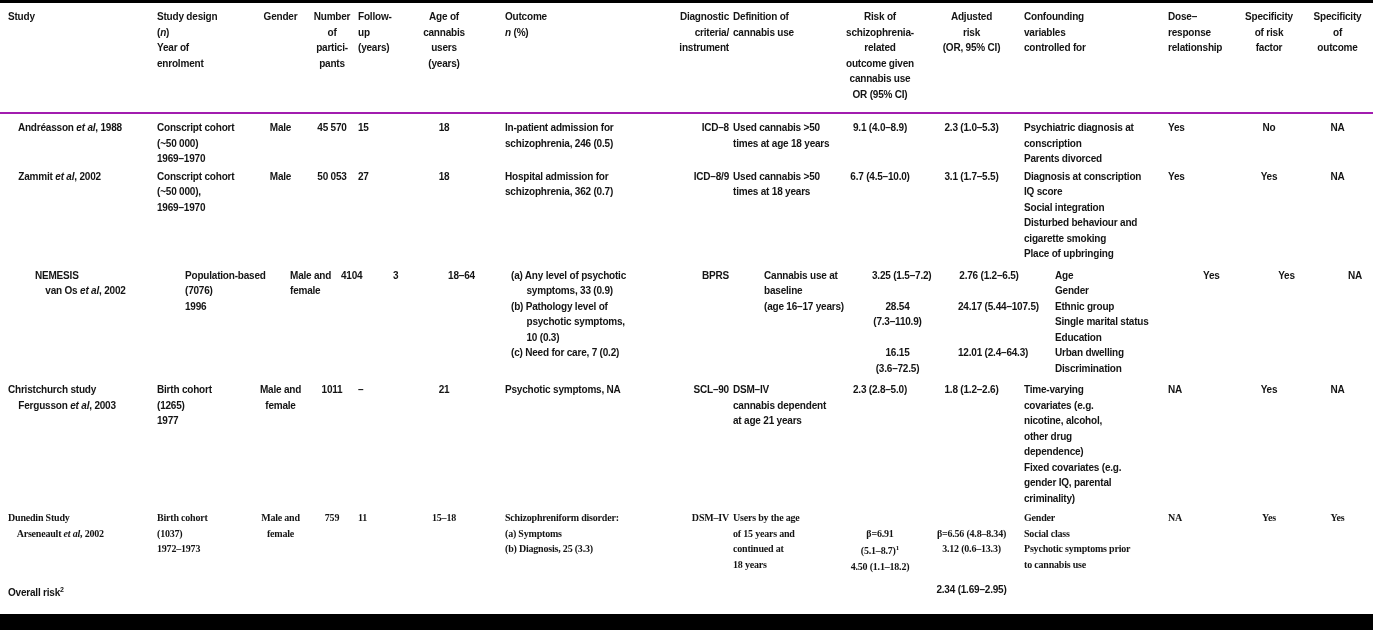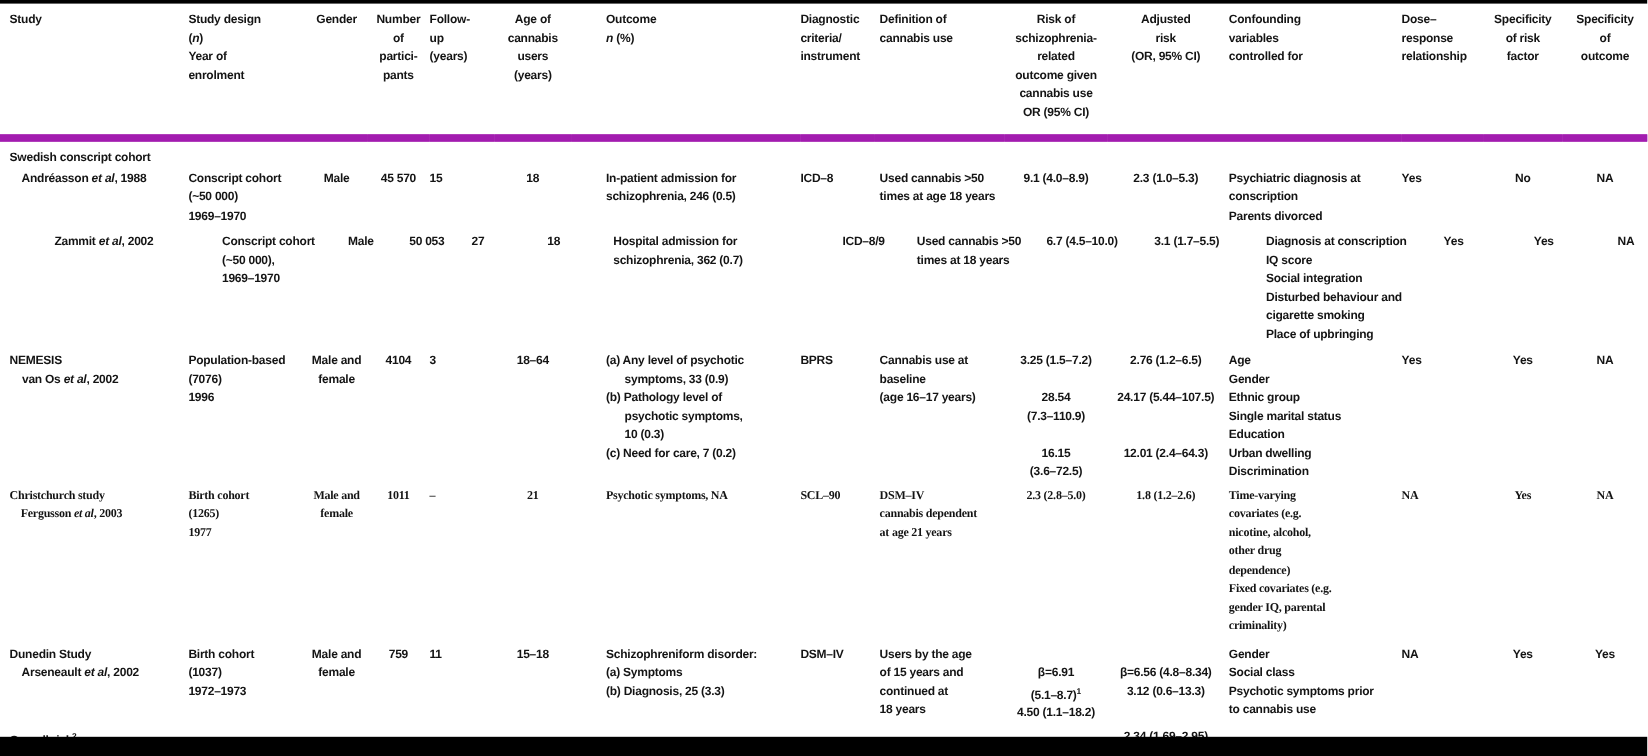--- a/index.html
+++ b/index.html
@@ -19,21 +19,21 @@
   .bar.top{top:0;height:3px;}
   .bar.bottom{bottom:0;height:16px;}
   table{
     position:absolute;top:3px;left:0;
     width:1373px;
     border-collapse:collapse;
     table-layout:fixed;
   }
   td{vertical-align:top;padding:0;}
   .line{white-space:pre;line-height:15.5px;min-height:15.5px;}
-  thead td{padding-top:6px;padding-bottom:10px;border-bottom:6px solid #a21caf;}
+  thead td{padding-top:6px;padding-bottom:10px;border-bottom:2px solid #a21caf;}
   tbody tr:nth-child(1) td{padding-top:6px;}
   tbody tr:nth-child(2) td{padding-top:2px;}
   tbody tr:nth-child(3) td{padding-top:6px;padding-left:35px;}
   tbody tr:nth-child(4) td{padding-top:6px;}
   tbody tr:nth-child(5) td{padding-top:4px;font-family:Liberation Serif, serif;}
   tbody tr:nth-child(6) td{padding-top:8px;}
   tbody tr:nth-child(7) td{padding-top:4px;}
   
   col.cw-study{width:150px}
   col.cw-design{width:105px}
@@ -51,21 +51,21 @@
   col.cw-specrisk{width:66px}
   col.cw-specoutcome{width:71px}
   
   .col-study{text-align:left;padding-left:8px;}
   .col-design{text-align:left;padding-left:7px;margin-top:26px;}
   .col-gender{text-align:center;}
   .col-number{text-align:center;}
   .col-followup{text-align:left;}
   .col-age{text-align:center;}
   .col-outcome{text-align:left;padding-left:29px;}
-  .col-diagnostic{text-align:left;margin-left:40px;}
+  .col-diagnostic{text-align:right;margin-left:40px;}
   .col-definition{text-align:left;padding-left:4px;}
   .col-risk{text-align:center;}
   .col-adjusted{text-align:center;}
   .col-confounding{text-align:left;padding-left:4px;}
   .col-dose{text-align:left;}
   .col-specrisk{text-align:center;}
   .col-specoutcome{text-align:center;}
   sup{font-size:7px;letter-spacing:0;}
   i{font-style:italic;}
 </style>
@@ -167,358 +167,339 @@
           <td class="col-specoutcome">
             <div class="line">Specificity</div>
             <div class="line">of</div>
             <div class="line">outcome</div>
           </td>
         </tr>
       </thead>
     <tbody>
         <tr>
           <td class="col-study">
-            <div class="line">Swedish conscript cohort</div>
+            <div class="line">    Andréasson <i>et al</i>, 1988</div>
+          </td>
+          <td class="col-design">
+            <div class="line">Conscript cohort</div>
+            <div class="line">(~50 000)</div>
+            <div class="line">1969–1970</div>
+          </td>
+          <td class="col-gender">
+            <div class="line">Male</div>
+          </td>
+          <td class="col-number">
+            <div class="line">45 570</div>
+          </td>
+          <td class="col-followup">
+            <div class="line">15</div>
+          </td>
+          <td class="col-age">
+            <div class="line">18</div>
+          </td>
+          <td class="col-outcome">
+            <div class="line">In-patient admission for</div>
+            <div class="line">schizophrenia, 246 (0.5)</div>
+          </td>
+          <td class="col-diagnostic">
+            <div class="line">ICD–8</div>
+          </td>
+          <td class="col-definition">
+            <div class="line">Used cannabis &gt;50</div>
+            <div class="line">times at age 18 years</div>
+          </td>
+          <td class="col-risk">
+            <div class="line">9.1 (4.0–8.9)</div>
+          </td>
+          <td class="col-adjusted">
+            <div class="line">2.3 (1.0–5.3)</div>
+          </td>
+          <td class="col-confounding">
+            <div class="line">Psychiatric diagnosis at</div>
+            <div class="line">conscription</div>
+            <div class="line">Parents divorced</div>
+          </td>
+          <td class="col-dose">
+            <div class="line">Yes</div>
+          </td>
+          <td class="col-specrisk">
+            <div class="line">No</div>
+          </td>
+          <td class="col-specoutcome">
+            <div class="line">NA</div>
+          </td>
+        </tr>
+        <tr>
+          <td class="col-study">
+            <div class="line">    Zammit <i>et al</i>, 2002</div>
+          </td>
+          <td class="col-design">
+            <div class="line">Conscript cohort</div>
+            <div class="line">(~50 000),</div>
+            <div class="line">1969–1970</div>
+          </td>
+          <td class="col-gender">
+            <div class="line">Male</div>
+          </td>
+          <td class="col-number">
+            <div class="line">50 053</div>
+          </td>
+          <td class="col-followup">
+            <div class="line">27</div>
+          </td>
+          <td class="col-age">
+            <div class="line">18</div>
+          </td>
+          <td class="col-outcome">
+            <div class="line">Hospital admission for</div>
+            <div class="line">schizophrenia, 362 (0.7)</div>
+          </td>
+          <td class="col-diagnostic">
+            <div class="line">ICD–8/9</div>
+          </td>
+          <td class="col-definition">
+            <div class="line">Used cannabis &gt;50</div>
+            <div class="line">times at 18 years</div>
+          </td>
+          <td class="col-risk">
+            <div class="line">6.7 (4.5–10.0)</div>
+          </td>
+          <td class="col-adjusted">
+            <div class="line">3.1 (1.7–5.5)</div>
+          </td>
+          <td class="col-confounding">
+            <div class="line">Diagnosis at conscription</div>
+            <div class="line">IQ score</div>
+            <div class="line">Social integration</div>
+            <div class="line">Disturbed behaviour and</div>
+            <div class="line">cigarette smoking</div>
+            <div class="line">Place of upbringing</div>
+          </td>
+          <td class="col-dose">
+            <div class="line">Yes</div>
+          </td>
+          <td class="col-specrisk">
+            <div class="line">Yes</div>
+          </td>
+          <td class="col-specoutcome">
+            <div class="line">NA</div>
+          </td>
+        </tr>
+        <tr>
+          <td class="col-study">
+            <div class="line">NEMESIS</div>
+            <div class="line">    van Os <i>et al</i>, 2002</div>
+          </td>
+          <td class="col-design">
+            <div class="line">Population-based</div>
+            <div class="line">(7076)</div>
+            <div class="line">1996</div>
+          </td>
+          <td class="col-gender">
+            <div class="line">Male and</div>
+            <div class="line">female</div>
+          </td>
+          <td class="col-number">
+            <div class="line">4104</div>
+          </td>
+          <td class="col-followup">
+            <div class="line">3</div>
+          </td>
+          <td class="col-age">
+            <div class="line">18–64</div>
+          </td>
+          <td class="col-outcome">
+            <div class="line">(a) Any level of psychotic</div>
+            <div class="line">      symptoms, 33 (0.9)</div>
+            <div class="line">(b) Pathology level of</div>
+            <div class="line">      psychotic symptoms,</div>
+            <div class="line">      10 (0.3)</div>
+            <div class="line">(c) Need for care, 7 (0.2)</div>
+          </td>
+          <td class="col-diagnostic">
+            <div class="line">BPRS</div>
+          </td>
+          <td class="col-definition">
+            <div class="line">Cannabis use at</div>
+            <div class="line">baseline</div>
+            <div class="line">(age 16–17 years)</div>
+          </td>
+          <td class="col-risk">
+            <div class="line">3.25 (1.5–7.2)</div>
+            <div class="line">&nbsp;</div>
+            <div class="line">28.54</div>
+            <div class="line">(7.3–110.9)</div>
+            <div class="line">&nbsp;</div>
+            <div class="line">16.15</div>
+            <div class="line">(3.6–72.5)</div>
+          </td>
+          <td class="col-adjusted">
+            <div class="line">2.76 (1.2–6.5)</div>
+            <div class="line">&nbsp;</div>
+            <div class="line">24.17 (5.44–107.5)</div>
+            <div class="line">&nbsp;</div>
+            <div class="line">&nbsp;</div>
+            <div class="line">12.01 (2.4–64.3)</div>
+          </td>
+          <td class="col-confounding">
+            <div class="line">Age</div>
+            <div class="line">Gender</div>
+            <div class="line">Ethnic group</div>
+            <div class="line">Single marital status</div>
+            <div class="line">Education</div>
+            <div class="line">Urban dwelling</div>
+            <div class="line">Discrimination</div>
+          </td>
+          <td class="col-dose">
+            <div class="line">Yes</div>
+          </td>
+          <td class="col-specrisk">
+            <div class="line">Yes</div>
+          </td>
+          <td class="col-specoutcome">
+            <div class="line">NA</div>
+          </td>
+        </tr>
+        <tr>
+          <td class="col-study">
+            <div class="line">Christchurch study</div>
+            <div class="line">    Fergusson <i>et al</i>, 2003</div>
+          </td>
+          <td class="col-design">
+            <div class="line">Birth cohort</div>
+            <div class="line">(1265)</div>
+            <div class="line">1977</div>
+          </td>
+          <td class="col-gender">
+            <div class="line">Male and</div>
+            <div class="line">female</div>
+          </td>
+          <td class="col-number">
+            <div class="line">1011</div>
+          </td>
+          <td class="col-followup">
+            <div class="line">–</div>
+          </td>
+          <td class="col-age">
+            <div class="line">21</div>
+          </td>
+          <td class="col-outcome">
+            <div class="line">Psychotic symptoms, NA</div>
+          </td>
+          <td class="col-diagnostic">
+            <div class="line">SCL–90</div>
+          </td>
+          <td class="col-definition">
+            <div class="line">DSM–IV</div>
+            <div class="line">cannabis dependent</div>
+            <div class="line">at age 21 years</div>
+          </td>
+          <td class="col-risk">
+            <div class="line">2.3 (2.8–5.0)</div>
+          </td>
+          <td class="col-adjusted">
+            <div class="line">1.8 (1.2–2.6)</div>
+          </td>
+          <td class="col-confounding">
+            <div class="line">Time-varying</div>
+            <div class="line">covariates (e.g.</div>
+            <div class="line">nicotine, alcohol,</div>
+            <div class="line">other drug</div>
+            <div class="line">dependence)</div>
+            <div class="line">Fixed covariates (e.g.</div>
+            <div class="line">gender IQ, parental</div>
+            <div class="line">criminality)</div>
+          </td>
+          <td class="col-dose">
+            <div class="line">NA</div>
+          </td>
+          <td class="col-specrisk">
+            <div class="line">Yes</div>
+          </td>
+          <td class="col-specoutcome">
+            <div class="line">NA</div>
+          </td>
+        </tr>
+        <tr>
+          <td class="col-study">
+            <div class="line">Dunedin Study</div>
+            <div class="line">    Arseneault <i>et al</i>, 2002</div>
+          </td>
+          <td class="col-design">
+            <div class="line">Birth cohort</div>
+            <div class="line">(1037)</div>
+            <div class="line">1972–1973</div>
+          </td>
+          <td class="col-gender">
+            <div class="line">Male and</div>
+            <div class="line">female</div>
+          </td>
+          <td class="col-number">
+            <div class="line">759</div>
+          </td>
+          <td class="col-followup">
+            <div class="line">11</div>
+          </td>
+          <td class="col-age">
+            <div class="line">15–18</div>
+          </td>
+          <td class="col-outcome">
+            <div class="line">Schizophreniform disorder:</div>
+            <div class="line">(a) Symptoms</div>
+            <div class="line">(b) Diagnosis, 25 (3.3)</div>
+          </td>
+          <td class="col-diagnostic">
+            <div class="line">DSM–IV</div>
+          </td>
+          <td class="col-definition">
+            <div class="line">Users by the age</div>
+            <div class="line">of 15 years and</div>
+            <div class="line">continued at</div>
+            <div class="line">18 years</div>
+          </td>
+          <td class="col-risk">
+            <div class="line">&nbsp;</div>
+            <div class="line">β=6.91</div>
+            <div class="line">(5.1–8.7)<sup>1</sup></div>
+            <div class="line">4.50 (1.1–18.2)</div>
+          </td>
+          <td class="col-adjusted">
+            <div class="line">&nbsp;</div>
+            <div class="line">β=6.56 (4.8–8.34)</div>
+            <div class="line">3.12 (0.6–13.3)</div>
+          </td>
+          <td class="col-confounding">
+            <div class="line">Gender</div>
+            <div class="line">Social class</div>
+            <div class="line">Psychotic symptoms prior</div>
+            <div class="line">to cannabis use</div>
+          </td>
+          <td class="col-dose">
+            <div class="line">NA</div>
+          </td>
+          <td class="col-specrisk">
+            <div class="line">Yes</div>
+          </td>
+          <td class="col-specoutcome">
+            <div class="line">Yes</div>
+          </td>
+        </tr>
+        <tr>
+          <td class="col-study">
+            <div class="line">Overall risk<sup>2</sup></div>
           </td>
           <td class="col-design"></td>
           <td class="col-gender"></td>
           <td class="col-number"></td>
           <td class="col-followup"></td>
           <td class="col-age"></td>
           <td class="col-outcome"></td>
           <td class="col-diagnostic"></td>
           <td class="col-definition"></td>
           <td class="col-risk"></td>
-          <td class="col-adjusted"></td>
-          <td class="col-confounding"></td>
-          <td class="col-dose"></td>
-          <td class="col-specrisk"></td>
-          <td class="col-specoutcome"></td>
-        </tr>
-        <tr>
-          <td class="col-study">
-            <div class="line">    Andréasson <i>et al</i>, 1988</div>
-          </td>
-          <td class="col-design">
-            <div class="line">Conscript cohort</div>
-            <div class="line">(~50 000)</div>
-            <div class="line">1969–1970</div>
-          </td>
-          <td class="col-gender">
-            <div class="line">Male</div>
-          </td>
-          <td class="col-number">
-            <div class="line">45 570</div>
-          </td>
-          <td class="col-followup">
-            <div class="line">15</div>
-          </td>
-          <td class="col-age">
-            <div class="line">18</div>
-          </td>
-          <td class="col-outcome">
-            <div class="line">In-patient admission for</div>
-            <div class="line">schizophrenia, 246 (0.5)</div>
-          </td>
-          <td class="col-diagnostic">
-            <div class="line">ICD–8</div>
-          </td>
-          <td class="col-definition">
-            <div class="line">Used cannabis &gt;50</div>
-            <div class="line">times at age 18 years</div>
-          </td>
-          <td class="col-risk">
-            <div class="line">9.1 (4.0–8.9)</div>
-          </td>
-          <td class="col-adjusted">
-            <div class="line">2.3 (1.0–5.3)</div>
-          </td>
-          <td class="col-confounding">
-            <div class="line">Psychiatric diagnosis at</div>
-            <div class="line">conscription</div>
-            <div class="line">Parents divorced</div>
-          </td>
-          <td class="col-dose">
-            <div class="line">Yes</div>
-          </td>
-          <td class="col-specrisk">
-            <div class="line">No</div>
-          </td>
-          <td class="col-specoutcome">
-            <div class="line">NA</div>
-          </td>
-        </tr>
-        <tr>
-          <td class="col-study">
-            <div class="line">    Zammit <i>et al</i>, 2002</div>
-          </td>
-          <td class="col-design">
-            <div class="line">Conscript cohort</div>
-            <div class="line">(~50 000),</div>
-            <div class="line">1969–1970</div>
-          </td>
-          <td class="col-gender">
-            <div class="line">Male</div>
-          </td>
-          <td class="col-number">
-            <div class="line">50 053</div>
-          </td>
-          <td class="col-followup">
-            <div class="line">27</div>
-          </td>
-          <td class="col-age">
-            <div class="line">18</div>
-          </td>
-          <td class="col-outcome">
-            <div class="line">Hospital admission for</div>
-            <div class="line">schizophrenia, 362 (0.7)</div>
-          </td>
-          <td class="col-diagnostic">
-            <div class="line">ICD–8/9</div>
-          </td>
-          <td class="col-definition">
-            <div class="line">Used cannabis &gt;50</div>
-            <div class="line">times at 18 years</div>
-          </td>
-          <td class="col-risk">
-            <div class="line">6.7 (4.5–10.0)</div>
-          </td>
-          <td class="col-adjusted">
-            <div class="line">3.1 (1.7–5.5)</div>
-          </td>
-          <td class="col-confounding">
-            <div class="line">Diagnosis at conscription</div>
-            <div class="line">IQ score</div>
-            <div class="line">Social integration</div>
-            <div class="line">Disturbed behaviour and</div>
-            <div class="line">cigarette smoking</div>
-            <div class="line">Place of upbringing</div>
-          </td>
-          <td class="col-dose">
-            <div class="line">Yes</div>
-          </td>
-          <td class="col-specrisk">
-            <div class="line">Yes</div>
-          </td>
-          <td class="col-specoutcome">
-            <div class="line">NA</div>
-          </td>
-        </tr>
-        <tr>
-          <td class="col-study">
-            <div class="line">NEMESIS</div>
-            <div class="line">    van Os <i>et al</i>, 2002</div>
-          </td>
-          <td class="col-design">
-            <div class="line">Population-based</div>
-            <div class="line">(7076)</div>
-            <div class="line">1996</div>
-          </td>
-          <td class="col-gender">
-            <div class="line">Male and</div>
-            <div class="line">female</div>
-          </td>
-          <td class="col-number">
-            <div class="line">4104</div>
-          </td>
-          <td class="col-followup">
-            <div class="line">3</div>
-          </td>
-          <td class="col-age">
-            <div class="line">18–64</div>
-          </td>
-          <td class="col-outcome">
-            <div class="line">(a) Any level of psychotic</div>
-            <div class="line">      symptoms, 33 (0.9)</div>
-            <div class="line">(b) Pathology level of</div>
-            <div class="line">      psychotic symptoms,</div>
-            <div class="line">      10 (0.3)</div>
-            <div class="line">(c) Need for care, 7 (0.2)</div>
-          </td>
-          <td class="col-diagnostic">
-            <div class="line">BPRS</div>
-          </td>
-          <td class="col-definition">
-            <div class="line">Cannabis use at</div>
-            <div class="line">baseline</div>
-            <div class="line">(age 16–17 years)</div>
-          </td>
-          <td class="col-risk">
-            <div class="line">3.25 (1.5–7.2)</div>
-            <div class="line">&nbsp;</div>
-            <div class="line">28.54</div>
-            <div class="line">(7.3–110.9)</div>
-            <div class="line">&nbsp;</div>
-            <div class="line">16.15</div>
-            <div class="line">(3.6–72.5)</div>
-          </td>
-          <td class="col-adjusted">
-            <div class="line">2.76 (1.2–6.5)</div>
-            <div class="line">&nbsp;</div>
-            <div class="line">24.17 (5.44–107.5)</div>
-            <div class="line">&nbsp;</div>
-            <div class="line">&nbsp;</div>
-            <div class="line">12.01 (2.4–64.3)</div>
-          </td>
-          <td class="col-confounding">
-            <div class="line">Age</div>
-            <div class="line">Gender</div>
-            <div class="line">Ethnic group</div>
-            <div class="line">Single marital status</div>
-            <div class="line">Education</div>
-            <div class="line">Urban dwelling</div>
-            <div class="line">Discrimination</div>
-          </td>
-          <td class="col-dose">
-            <div class="line">Yes</div>
-          </td>
-          <td class="col-specrisk">
-            <div class="line">Yes</div>
-          </td>
-          <td class="col-specoutcome">
-            <div class="line">NA</div>
-          </td>
-        </tr>
-        <tr>
-          <td class="col-study">
-            <div class="line">Christchurch study</div>
-            <div class="line">    Fergusson <i>et al</i>, 2003</div>
-          </td>
-          <td class="col-design">
-            <div class="line">Birth cohort</div>
-            <div class="line">(1265)</div>
-            <div class="line">1977</div>
-          </td>
-          <td class="col-gender">
-            <div class="line">Male and</div>
-            <div class="line">female</div>
-          </td>
-          <td class="col-number">
-            <div class="line">1011</div>
-          </td>
-          <td class="col-followup">
-            <div class="line">–</div>
-          </td>
-          <td class="col-age">
-            <div class="line">21</div>
-          </td>
-          <td class="col-outcome">
-            <div class="line">Psychotic symptoms, NA</div>
-          </td>
-          <td class="col-diagnostic">
-            <div class="line">SCL–90</div>
-          </td>
-          <td class="col-definition">
-            <div class="line">DSM–IV</div>
-            <div class="line">cannabis dependent</div>
-            <div class="line">at age 21 years</div>
-          </td>
-          <td class="col-risk">
-            <div class="line">2.3 (2.8–5.0)</div>
-          </td>
-          <td class="col-adjusted">
-            <div class="line">1.8 (1.2–2.6)</div>
-          </td>
-          <td class="col-confounding">
-            <div class="line">Time-varying</div>
-            <div class="line">covariates (e.g.</div>
-            <div class="line">nicotine, alcohol,</div>
-            <div class="line">other drug</div>
-            <div class="line">dependence)</div>
-            <div class="line">Fixed covariates (e.g.</div>
-            <div class="line">gender IQ, parental</div>
-            <div class="line">criminality)</div>
-          </td>
-          <td class="col-dose">
-            <div class="line">NA</div>
-          </td>
-          <td class="col-specrisk">
-            <div class="line">Yes</div>
-          </td>
-          <td class="col-specoutcome">
-            <div class="line">NA</div>
-          </td>
-        </tr>
-        <tr>
-          <td class="col-study">
-            <div class="line">Dunedin Study</div>
-            <div class="line">    Arseneault <i>et al</i>, 2002</div>
-          </td>
-          <td class="col-design">
-            <div class="line">Birth cohort</div>
-            <div class="line">(1037)</div>
-            <div class="line">1972–1973</div>
-          </td>
-          <td class="col-gender">
-            <div class="line">Male and</div>
-            <div class="line">female</div>
-          </td>
-          <td class="col-number">
-            <div class="line">759</div>
-          </td>
-          <td class="col-followup">
-            <div class="line">11</div>
-          </td>
-          <td class="col-age">
-            <div class="line">15–18</div>
-          </td>
-          <td class="col-outcome">
-            <div class="line">Schizophreniform disorder:</div>
-            <div class="line">(a) Symptoms</div>
-            <div class="line">(b) Diagnosis, 25 (3.3)</div>
-          </td>
-          <td class="col-diagnostic">
-            <div class="line">DSM–IV</div>
-          </td>
-          <td class="col-definition">
-            <div class="line">Users by the age</div>
-            <div class="line">of 15 years and</div>
-            <div class="line">continued at</div>
-            <div class="line">18 years</div>
-          </td>
-          <td class="col-risk">
-            <div class="line">&nbsp;</div>
-            <div class="line">β=6.91</div>
-            <div class="line">(5.1–8.7)<sup>1</sup></div>
-            <div class="line">4.50 (1.1–18.2)</div>
-          </td>
-          <td class="col-adjusted">
-            <div class="line">&nbsp;</div>
-            <div class="line">β=6.56 (4.8–8.34)</div>
-            <div class="line">3.12 (0.6–13.3)</div>
-          </td>
-          <td class="col-confounding">
-            <div class="line">Gender</div>
-            <div class="line">Social class</div>
-            <div class="line">Psychotic symptoms prior</div>
-            <div class="line">to cannabis use</div>
-          </td>
-          <td class="col-dose">
-            <div class="line">NA</div>
-          </td>
-          <td class="col-specrisk">
-            <div class="line">Yes</div>
-          </td>
-          <td class="col-specoutcome">
-            <div class="line">Yes</div>
-          </td>
-        </tr>
-        <tr>
-          <td class="col-study">
-            <div class="line">Overall risk<sup>2</sup></div>
-          </td>
-          <td class="col-design"></td>
-          <td class="col-gender"></td>
-          <td class="col-number"></td>
-          <td class="col-followup"></td>
-          <td class="col-age"></td>
-          <td class="col-outcome"></td>
-          <td class="col-diagnostic"></td>
-          <td class="col-definition"></td>
-          <td class="col-risk"></td>
           <td class="col-adjusted">
             <div class="line">2.34 (1.69–2.95)</div>
           </td>
           <td class="col-confounding"></td>
           <td class="col-dose"></td>
           <td class="col-specrisk"></td>
           <td class="col-specoutcome"></td>
         </tr>
       </tbody>
   </table>

